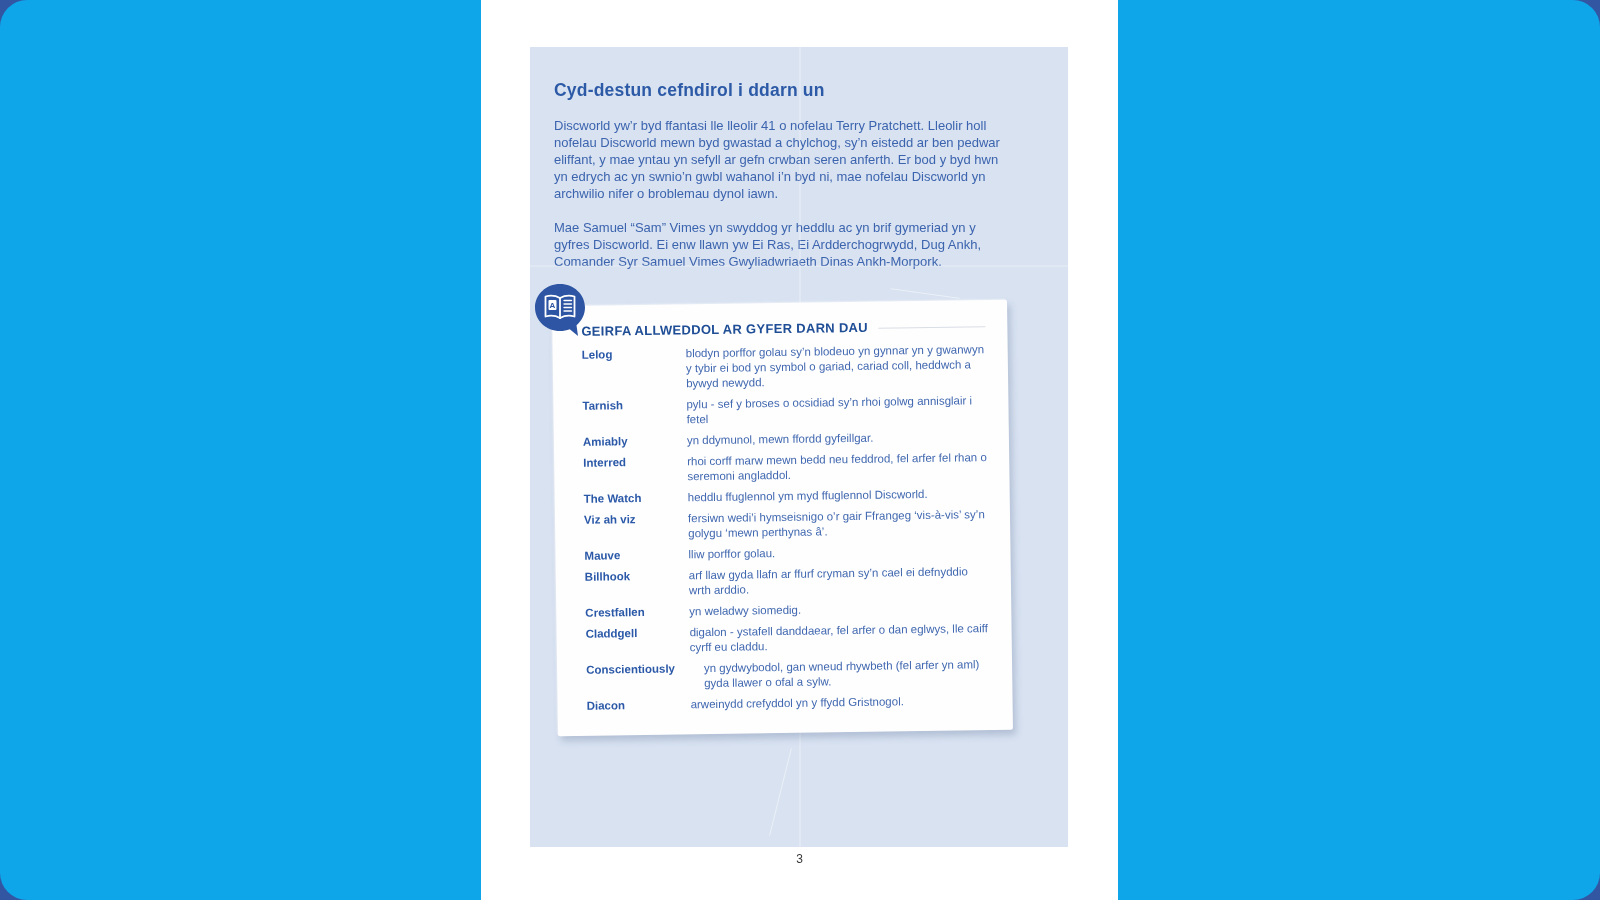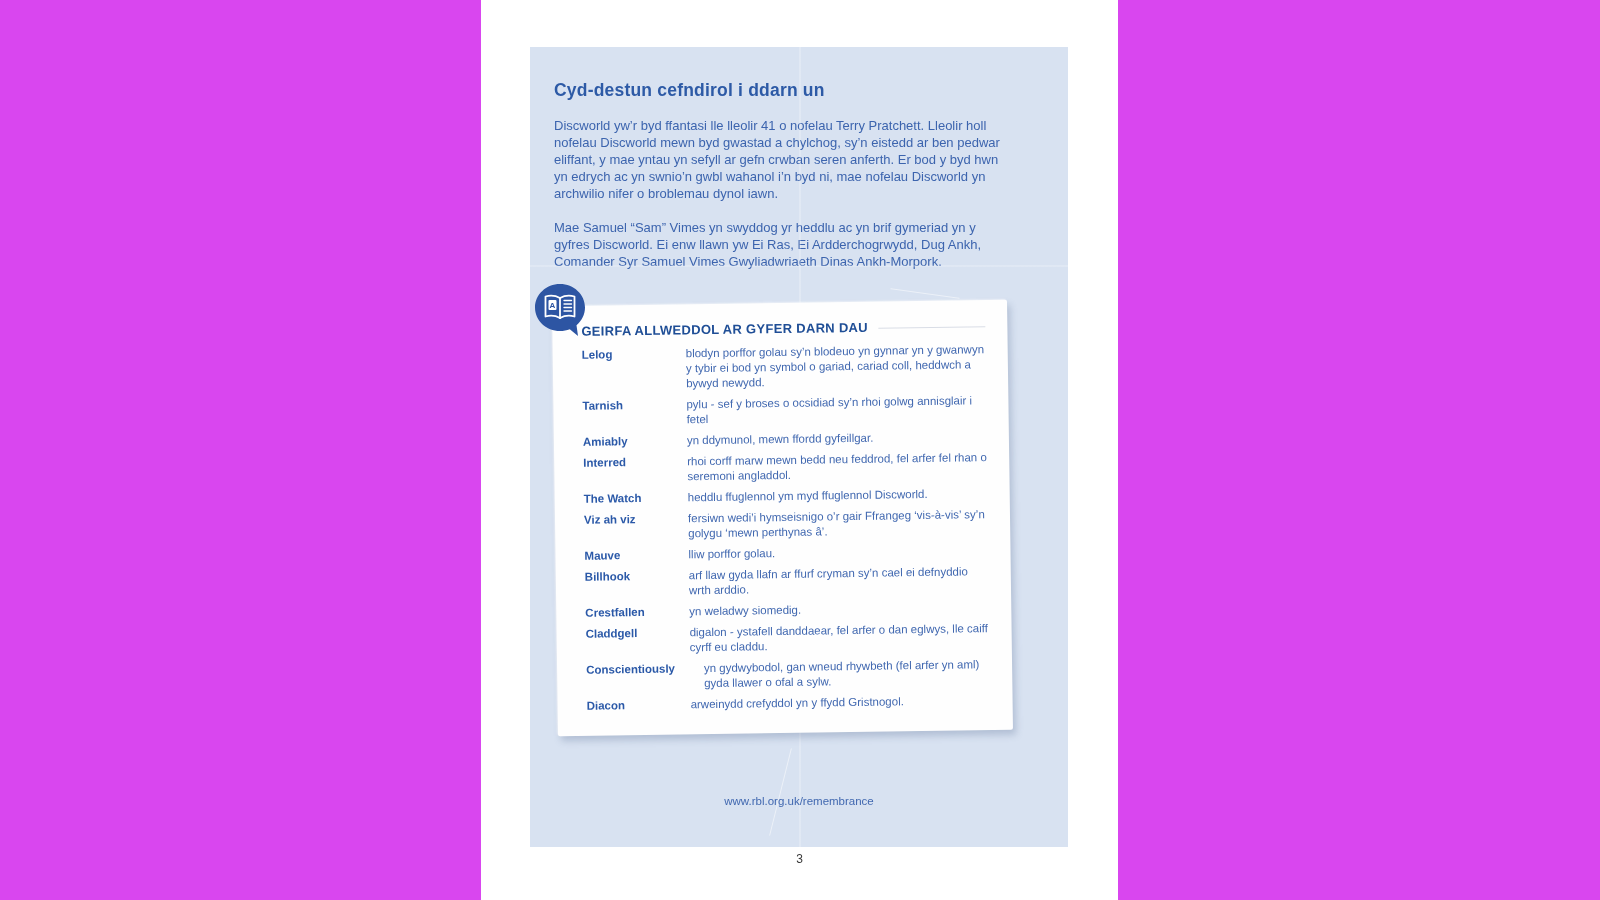--- a/index.html
+++ b/index.html
@@ -1,21 +1,21 @@
 <!DOCTYPE html>
 <html><head>
 <meta charset="utf-8">
 <style>
   html,body{margin:0;padding:0;}
   body{
     width:1600px;height:900px;overflow:hidden;
     background:#3356a2;
     font-family:"Liberation Sans", sans-serif;
   }
-  .stage{position:relative;width:1600px;height:900px;background:#d946ef;}
+  .stage{position:relative;width:1600px;height:900px;background:#0ea5e9;border-radius:27px;}
   .sheet{
     position:absolute;left:481px;top:0;width:637px;height:900px;
     background:#ffffff;
   }
   .panel{
     position:absolute;left:49px;top:47px;width:538px;height:800px;
     background:#d8e2f1;
     overflow:hidden;
   }
   .panel-inner{position:relative;width:100%;height:100%;}
@@ -171,18 +171,17 @@
     <span class="def">yn gydwybodol, gan wneud rhywbeth (fel arfer yn aml) gyda llawer o ofal a sylw.</span>
   </div>
 
   <div class="glossary-row">
     <span class="term">Diacon</span>
     <span class="def">arweinydd crefyddol yn y ffydd Gristnogol.</span>
   </div>
 </div>
         </div>
 
-        <div class="footer-url">www.rbl.org.uk/remembrance</div>
       </div>
     </div>
     <div class="page-num">3</div>
   </div>
 </div>
 
 </body></html>

